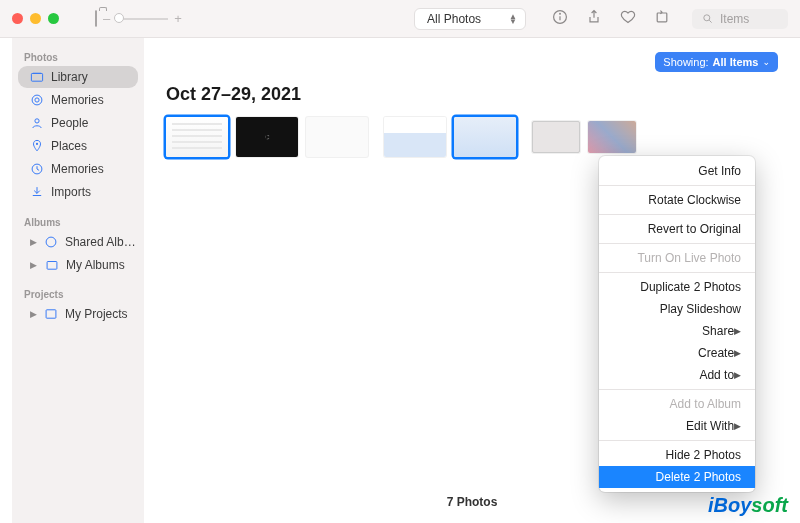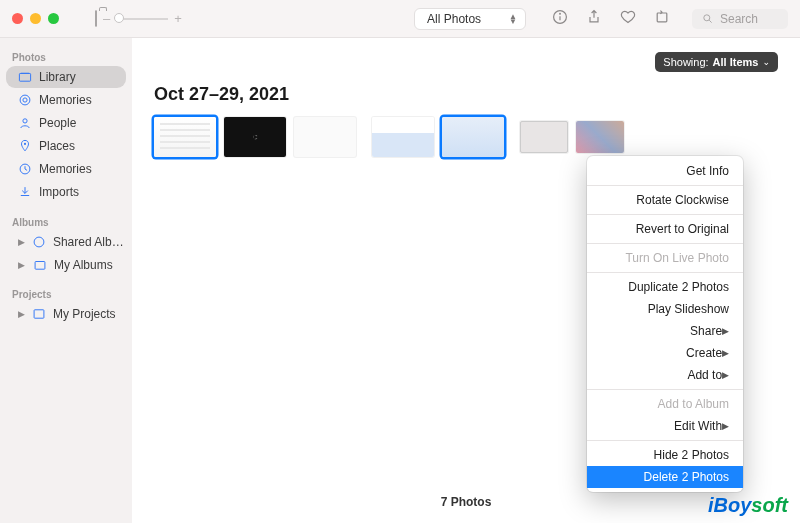--- a/index.html
+++ b/index.html
@@ -12,30 +12,30 @@
   .tb-zoom { display:flex;align-items:center;gap:6px;color:#b8b5b5;font-size:13px;margin-left:24px;}
   .tb-zoom .track{width:52px;height:2px;background:#d9d6d6;position:relative;}
   .tb-zoom .knob{width:10px;height:10px;background:#fff;border:1px solid #c8c5c5;border-radius:50%;position:absolute;left:-2px;top:-5px;}
   .tb-rect{width:14px;height:14px;border:1.5px solid #a8a5a5;border-radius:3px;position:relative;}
   .tb-rect::after{content:"";position:absolute;left:3px;top:-4px;width:6px;height:3px;border:1.5px solid #a8a5a5;border-bottom:none;border-radius:2px 2px 0 0;}
   .filterpop{display:flex;align-items:center;gap:28px;border:1px solid #e2dfdf;border-radius:6px;padding:3px 8px 3px 12px;font-size:12px;color:#333;background:#fff;}
   .filterpop .chev{font-size:8px;color:#7a7777;display:flex;flex-direction:column;line-height:5px;}
   .tb-icons{display:flex;align-items:center;gap:18px;color:#8b8888;margin-left:18px;}
   .tb-icons svg{width:16px;height:16px;stroke:#8b8888;fill:none;stroke-width:1.5;}
   .search{display:flex;align-items:center;gap:6px;background:#efeded;border-radius:5px;padding:3px 10px;min-width:96px;margin-left:14px;font-size:12px;color:#a3a0a0;}
-  .main{display:flex;height:calc(100% - 38px);}
+  .main{display:flex;height:calc(100% - 38px);padding-left:12px;}
   .sidebar{width:132px;background:#f4f1f1;padding:8px 0;font-size:12px;color:#555;overflow:hidden;}
   .sb-head{font-size:10px;font-weight:600;color:#9a9797;padding:6px 12px 2px;}
   .sb-item{display:flex;align-items:center;gap:7px;padding:4px 12px;border-radius:9px;margin:1px 6px;white-space:nowrap;overflow:hidden;}
   .sb-item.sel{background:#d6d3d3;}
   .sb-item svg{width:14px;height:14px;flex-shrink:0;}
   .sb-item .lbl{font-size:12px;color:#3c3c3c;}
   .sb-item .disc{font-size:9px;color:#8e8b8b;width:8px;}
   .content{flex:1;position:relative;padding:18px 22px;}
-  .showbtn{position:absolute;top:14px;right:22px;background:#404040;color:#fff;font-size:11px;padding:4px 8px;border-radius:5px;display:flex;align-items:center;gap:4px;}
+  .showbtn{position:absolute;top:14px;right:22px;background:#3b82f6;color:#fff;font-size:11px;padding:4px 8px;border-radius:5px;display:flex;align-items:center;gap:4px;}
   .showbtn b{font-weight:600;}
   .date{font-size:18px;font-weight:700;color:#1a1a1a;margin-top:28px;margin-bottom:12px;}
   .thumbs{display:flex;gap:8px;}
   .th{width:62px;height:40px;background:#eee;border-radius:2px;position:relative;box-shadow:0 0 0 1px rgba(0,0,0,.06);}
   .th.sel{box-shadow:0 0 0 2.5px #0a7aff;}
   .menu{position:absolute;left:455px;top:118px;width:156px;background:#fff;border-radius:6px;box-shadow:0 8px 28px rgba(0,0,0,.25),0 0 0 1px rgba(0,0,0,.08);padding:4px 0;font-size:12px;}
   .mi{padding:4px 14px;display:flex;justify-content:flex-end;align-items:center;color:#222;}
   .mi.dis{color:#b5b2b2;}
   .mi.hl{background:#1a85ff;color:#fff;}
   .msep{height:1px;background:#e6e3e3;margin:3px 0;}
@@ -92,21 +92,21 @@
     <span><svg viewBox="0 0 20 20">
           <rect x="4" y="5" width="12" height="11" rx="1"></rect>
           <path d="M8 2l2 2-2 2"></path>
         </svg></span>
   </div>
   <div class="search">
     <svg viewBox="0 0 20 20" width="12" height="12">
         <circle cx="8" cy="8" r="5" fill="none" stroke="#a3a0a0" stroke-width="1.5"></circle>
         <line x1="12" y1="12" x2="16" y2="16" stroke="#a3a0a0" stroke-width="1.5"></line>
       </svg>
-    <span>Search</span>
+    <span>Items</span>
   </div>
 </div>
 
 <div class="main">
   <div class="sidebar">
     <div class="sb-head">Photos</div>
 
     <div class="sb-item sel">
       <svg viewBox="0 0 20 20">
           <rect x="2" y="5" width="16" height="11" rx="1" fill="none" stroke="#3478f6" stroke-width="1.4"></rect>

